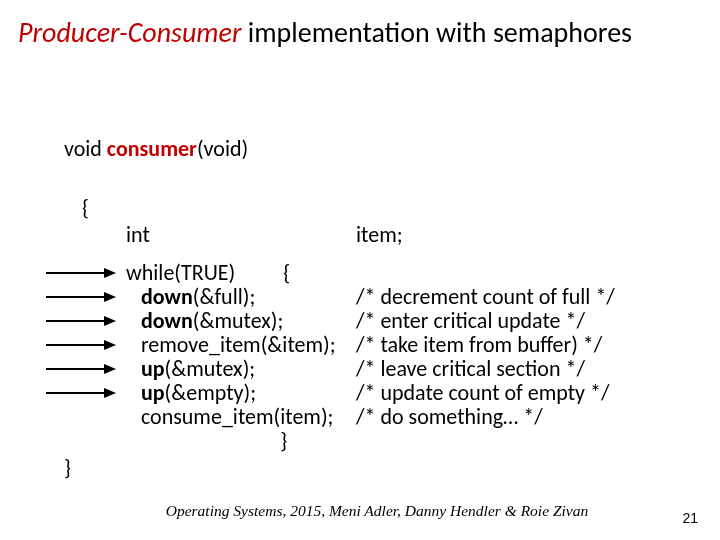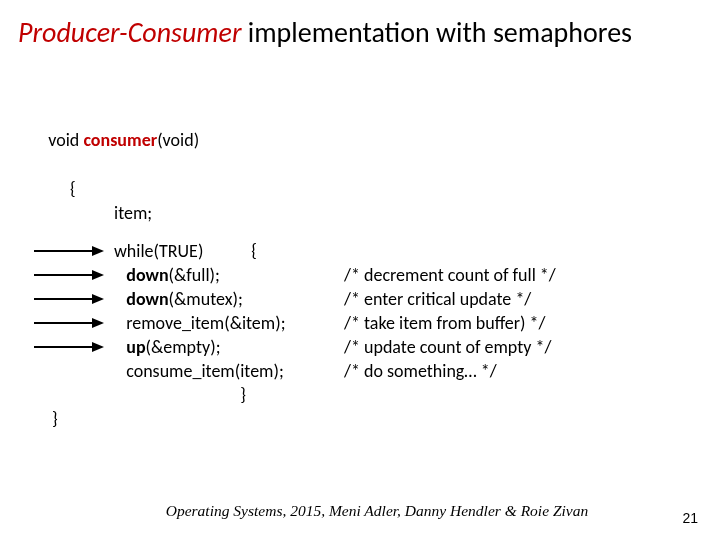--- a/index.html
+++ b/index.html
@@ -17,22 +17,22 @@
     font-size: 28px;
     line-height: 1.2;
   }
   .title .pc {
     font-style: italic;
     color: #c00000;
   }
   .code-area {
     position: absolute;
     top: 104px;
-    left: 32px;
-    font-size: 18px;
+    left: 44px;
+    font-size: 22px;
     line-height: 1.35;
     font-family: Calibri, Arial, sans-serif;
   }
   .row {
     display: flex;
     align-items: center;
     height: 24px;
   }
   .arrow-col {
     width: 82px;
@@ -94,20 +94,21 @@
 <div class="code-area">
 
   <div class="sig">
     <span>void </span><span class="red">consumer</span><span>(void)</span>
   </div>
 
   <div class="brace">{</div>
 
   <div class="row">
     <div class="arrow-col"></div>
+    <div class="code-col">int</div>
     <div class="comment-col">item;</div>
   </div>
 
   <div style="height:14px"></div>
 
   <div id="lines-container">
       <div class="row">
         <div class="arrow-col">
           <svg class="arrow" width="74" height="14">
             <line x1="2" y1="7" x2="62" y2="7" stroke="#000" stroke-width="2.2"></line>
@@ -147,20 +148,30 @@
         <div class="code-col">   remove_item(&amp;item);</div>
         <div class="comment-col">/* take item from buffer) */</div>
       </div>
       <div class="row">
         <div class="arrow-col">
           <svg class="arrow" width="74" height="14">
             <line x1="2" y1="7" x2="62" y2="7" stroke="#000" stroke-width="2.2"></line>
             <polygon points="60,2 72,7 60,12" fill="#000"></polygon>
           </svg>
         </div>
+        <div class="code-col">   <span class="bold">up</span>(&amp;mutex);</div>
+        <div class="comment-col">/* leave critical section */</div>
+      </div>
+      <div class="row">
+        <div class="arrow-col">
+          <svg class="arrow" width="74" height="14">
+            <line x1="2" y1="7" x2="62" y2="7" stroke="#000" stroke-width="2.2"></line>
+            <polygon points="60,2 72,7 60,12" fill="#000"></polygon>
+          </svg>
+        </div>
         <div class="code-col">   <span class="bold">up</span>(&amp;empty);</div>
         <div class="comment-col">/* update count of empty */</div>
       </div>
       <div class="row">
         <div class="arrow-col"></div>
         <div class="code-col">   consume_item(item);</div>
         <div class="comment-col">/* do something… */</div>
       </div>
       <div class="row">
         <div class="arrow-col"></div>

